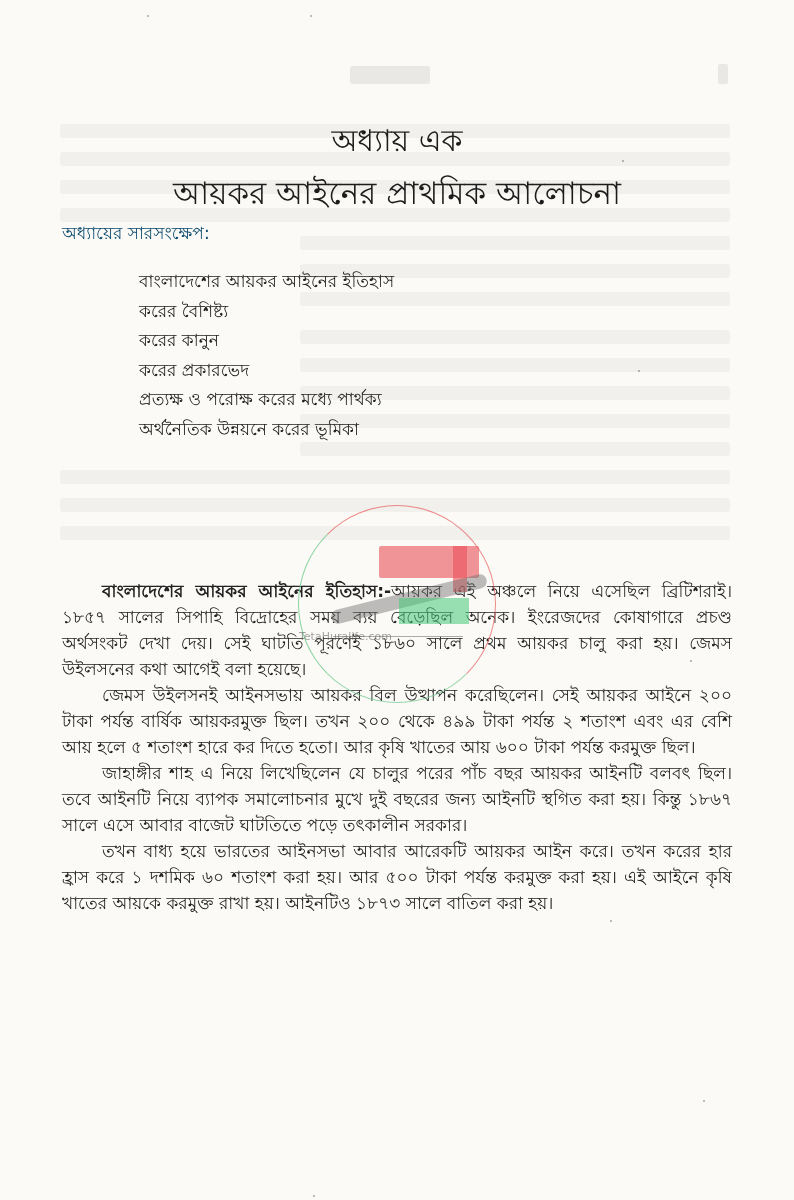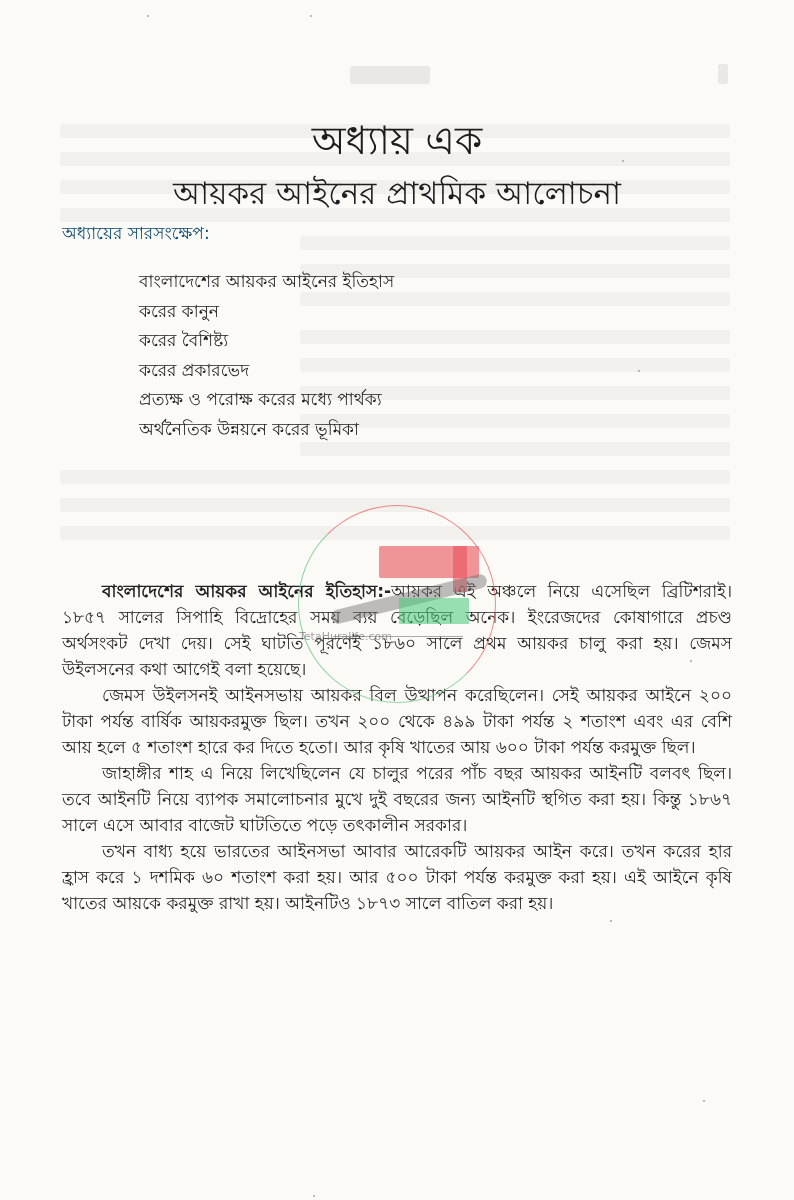--- a/index.html
+++ b/index.html
@@ -44,21 +44,21 @@
       height: 20px;
       background: rgba(110,110,110,0.12);
       border-radius: 2px;
     }
     .chapter-label {
       position: absolute;
       top: 121px;
       left: 0;
       width: 794px;
       text-align: center;
-      font-size: 39px;
+      font-size: 30px;
       line-height: 40px;
       color: #1c1c1c;
     }
     .chapter-title {
       position: absolute;
       top: 172px;
       left: 0;
       width: 794px;
       text-align: center;
       font-size: 31px;
@@ -190,22 +190,22 @@
   <div class="bleed" style="top:470px;left:60px;width:670px;"></div>
   <div class="bleed" style="top:498px;left:60px;width:670px;"></div>
   <div class="bleed" style="top:526px;left:60px;width:670px;"></div>
 
   <div class="chapter-label">অধ্যায় এক</div>
   <div class="chapter-title">আয়কর আইনের প্রাথমিক আলোচনা</div>
 
   <div class="summary-heading">অধ্যায়ের সারসংক্ষেপ:</div>
   <ul class="summary-list">
     <li>বাংলাদেশের আয়কর আইনের ইতিহাস</li>
+    <li>করের বৈশিষ্ট্য</li>
     <li>করের কানুন</li>
-    <li>করের বৈশিষ্ট্য</li>
     <li>করের প্রকারভেদ</li>
     <li>প্রত্যক্ষ ও পরোক্ষ করের মধ্যে পার্থক্য</li>
     <li>অর্থনৈতিক উন্নয়নে করের ভূমিকা</li>
   </ul>
 
   <div class="body-text">
     <p class="para"><span class="lead">বাংলাদেশের আয়কর আইনের ইতিহাস:-</span><span>আয়কর এই অঞ্চলে নিয়ে এসেছিল ব্রিটিশরাই। ১৮৫৭ সালের সিপাহি বিদ্রোহের সময় ব্যয় বেড়েছিল অনেক। ইংরেজদের কোষাগারে প্রচণ্ড অর্থসংকট দেখা দেয়। সেই ঘাটতি পূরণেই ১৮৬০ সালে প্রথম আয়কর চালু করা হয়। জেমস উইলসনের কথা আগেই বলা হয়েছে।</span></p>
     <p class="para gap"><span>জেমস উইলসনই আইনসভায় আয়কর বিল উত্থাপন করেছিলেন। সেই আয়কর আইনে ২০০ টাকা পর্যন্ত বার্ষিক আয়করমুক্ত ছিল। তখন ২০০ থেকে ৪৯৯ টাকা পর্যন্ত ২ শতাংশ এবং এর বেশি আয় হলে ৫ শতাংশ হারে কর দিতে হতো। আর কৃষি খাতের আয় ৬০০ টাকা পর্যন্ত করমুক্ত ছিল।</span></p>
     <p class="para gap"><span>জাহাঙ্গীর শাহ এ নিয়ে লিখেছিলেন যে চালুর পরের পাঁচ বছর আয়কর আইনটি বলবৎ ছিল। তবে আইনটি নিয়ে ব্যাপক সমালোচনার মুখে দুই বছরের জন্য আইনটি স্থগিত করা হয়। কিন্তু ১৮৬৭ সালে এসে আবার বাজেট ঘাটতিতে পড়ে তৎকালীন সরকার।</span></p>
     <p class="para gap"><span>তখন বাধ্য হয়ে ভারতের আইনসভা আবার আরেকটি আয়কর আইন করে। তখন করের হার হ্রাস করে ১ দশমিক ৬০ শতাংশ করা হয়। আর ৫০০ টাকা পর্যন্ত করমুক্ত করা হয়। এই আইনে কৃষি খাতের আয়কে করমুক্ত রাখা হয়। আইনটিও ১৮৭৩ সালে বাতিল করা হয়।</span></p>

